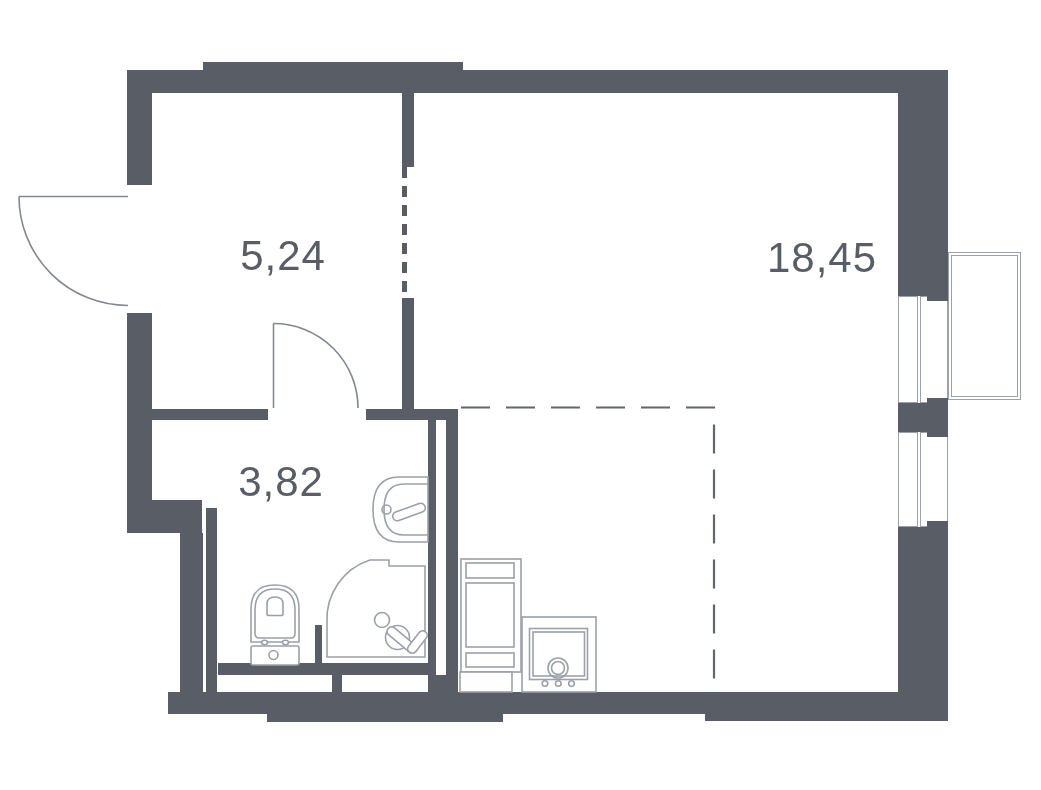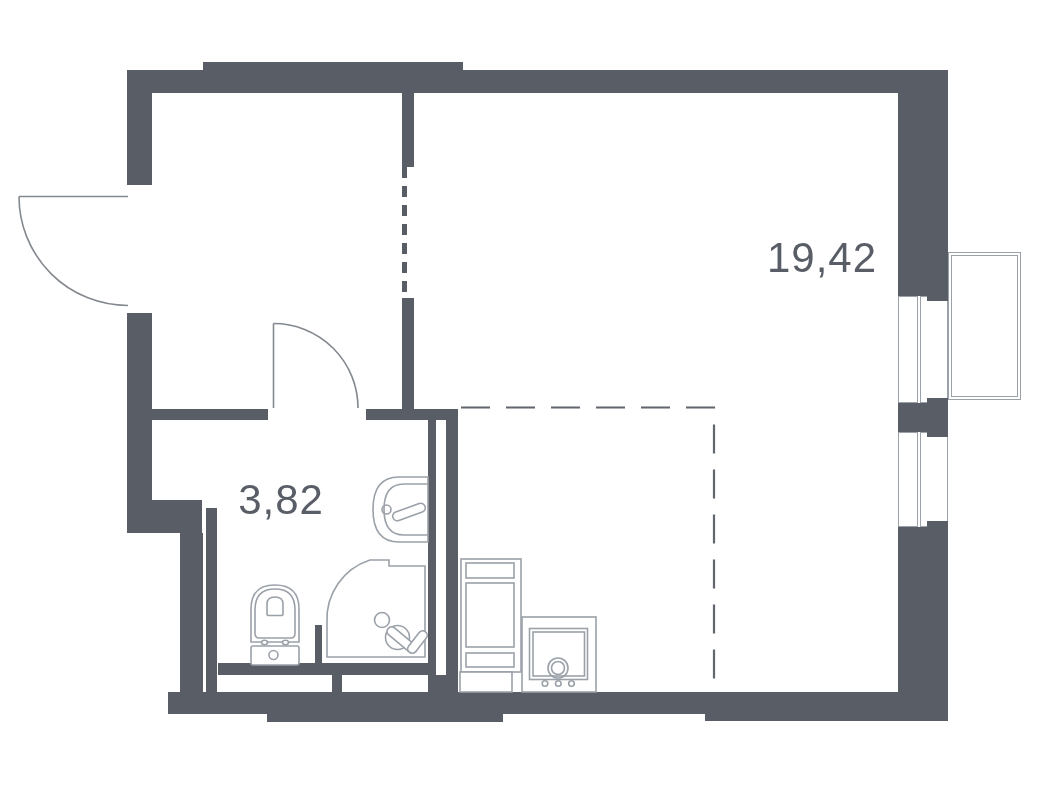--- a/index.html
+++ b/index.html
@@ -137,16 +137,17 @@
       <rect class="fx-n" x="529.5" y="628.5" width="58" height="51"></rect>
       <rect class="fx-n" x="533" y="632" width="51.5" height="44"></rect>
       <circle class="fx-n" cx="558" cy="668" r="10"></circle>
       <circle class="fx-n" cx="558" cy="668" r="6.5"></circle>
       <circle class="fx-n" cx="545" cy="683.5" r="2.8"></circle>
       <circle class="fx-n" cx="558.3" cy="683.5" r="2.8"></circle>
       <circle class="fx-n" cx="571.5" cy="683.5" r="2.8"></circle>
     </g>
   </svg>
 
-  <div class="label" style="left:822px;top:258px">19,42</div>
-  <div class="label" style="left:281px;top:500px">3,82</div>
+  <div class="label" style="left:283px;top:256px">5,24</div>
+  <div class="label" style="left:822px;top:258px">18,45</div>
+  <div class="label" style="left:281px;top:482px">3,82</div>
 
 </div>
 
 </body></html>

